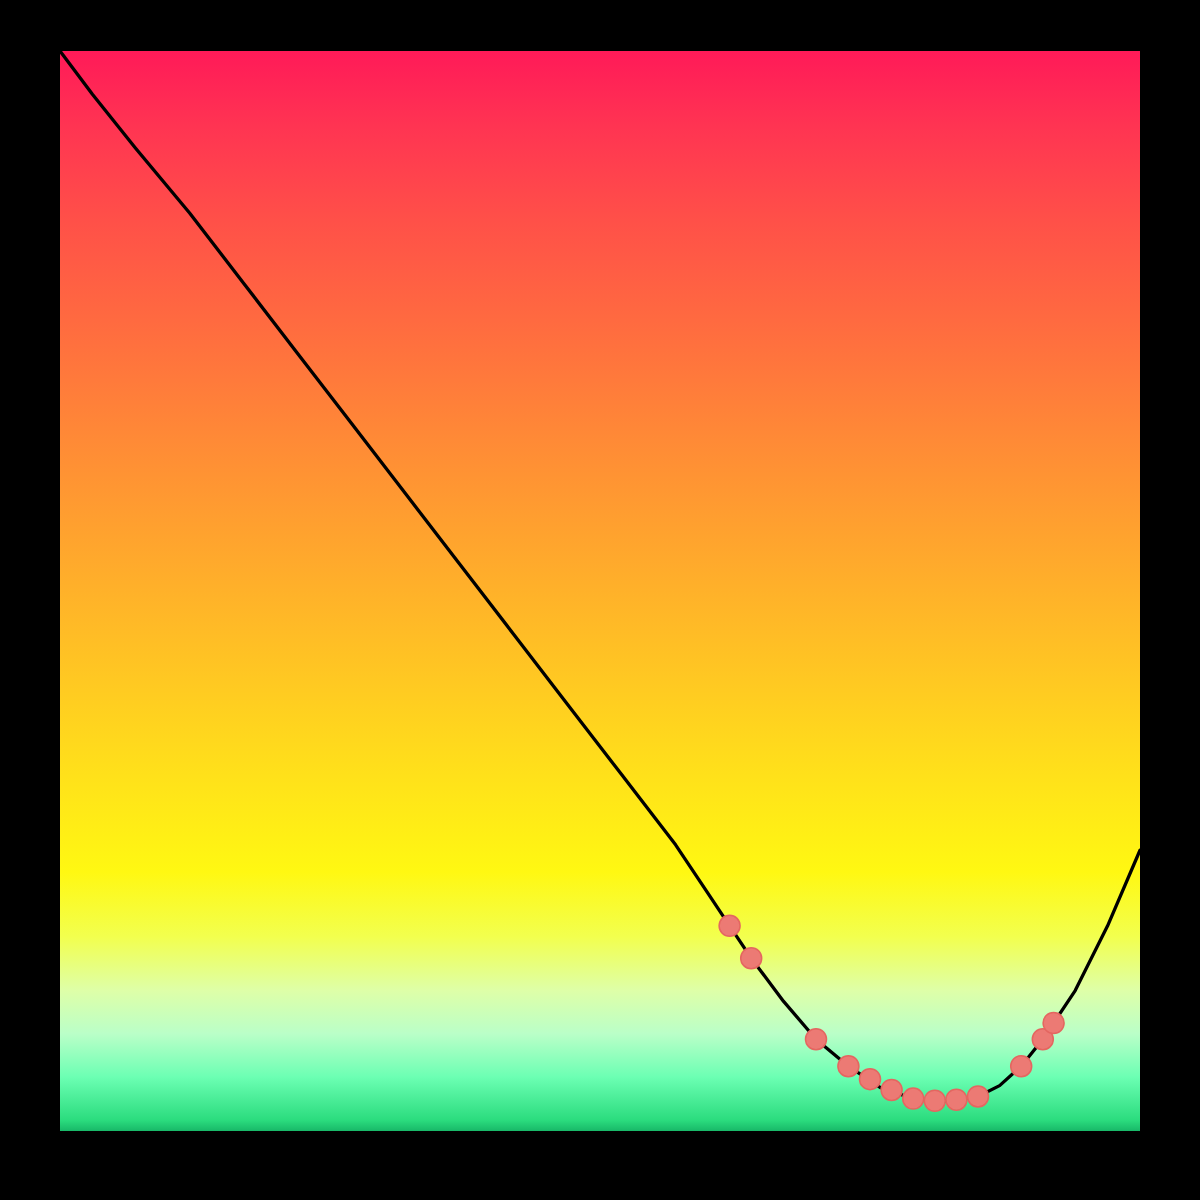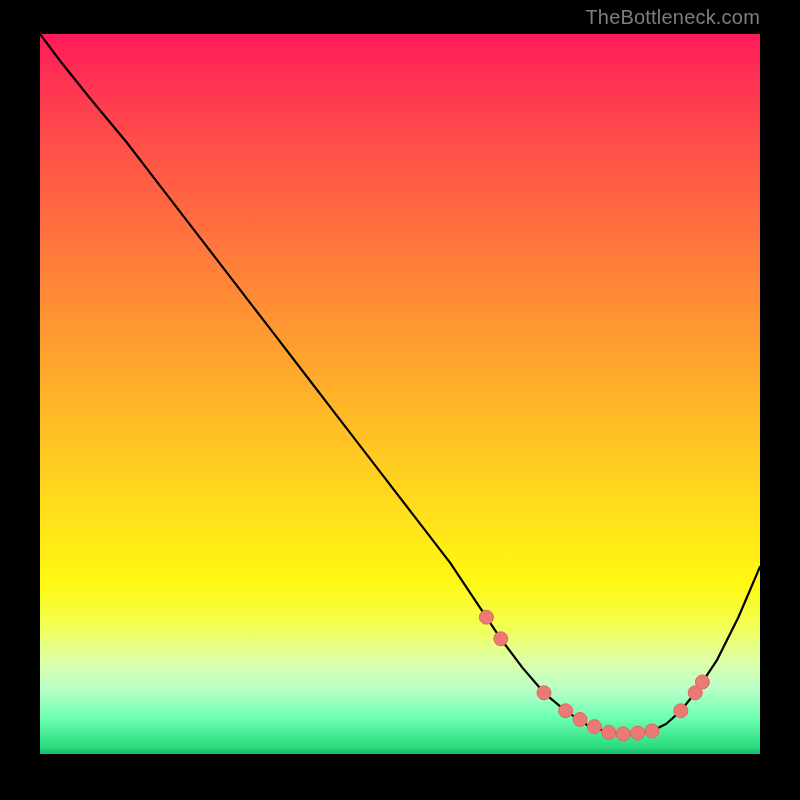--- a/index.html
+++ b/index.html
@@ -58,21 +58,20 @@
     left: 0;
     top: 0;
     width: 720px;
     height: 720px;
   }
 </style>
 </head>
 <body>
 
 <div class="frame">
-  <div class="watermark">TheBottleneck.com</div>
 
   <div class="plot">
     <svg class="curve" viewBox="0 0 720 720" preserveAspectRatio="none">
       <path id="curve-path" fill="none" stroke-width="2.2" stroke-linecap="round" stroke-linejoin="round" d="M0.00 0.00 L21.60 28.80 L50.40 64.80 L86.40 108.00 L122.40 154.80 L158.40 201.60 L194.40 248.40 L230.40 295.20 L266.40 342.00 L302.40 388.80 L338.40 435.60 L374.40 482.40 L410.40 529.20 L432.00 561.60 L446.40 583.20 L460.80 604.80 L482.40 633.60 L504.00 658.80 L525.60 676.80 L547.20 691.20 L568.80 698.40 L590.40 699.84 L612.00 696.96 L626.40 689.76 L640.80 676.80 L655.20 658.80 L676.80 626.40 L698.40 583.20 L720.00 532.80" stroke="#000000"></path>
       <g id="markers">
           <circle cx="446.40" cy="583.20" r="7" fill="#ec7a74" stroke="#e46660" stroke-width="1"></circle>
           <circle cx="460.80" cy="604.80" r="7" fill="#ec7a74" stroke="#e46660" stroke-width="1"></circle>
           <circle cx="504.00" cy="658.80" r="7" fill="#ec7a74" stroke="#e46660" stroke-width="1"></circle>
           <circle cx="525.60" cy="676.80" r="7" fill="#ec7a74" stroke="#e46660" stroke-width="1"></circle>
           <circle cx="540.00" cy="685.44" r="7" fill="#ec7a74" stroke="#e46660" stroke-width="1"></circle>

